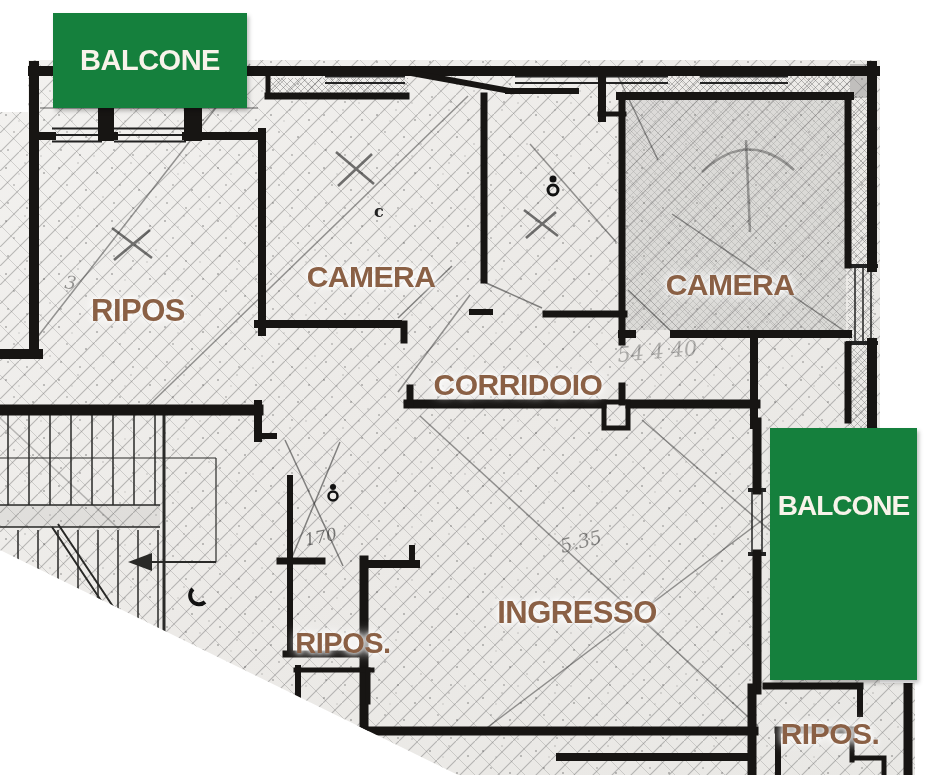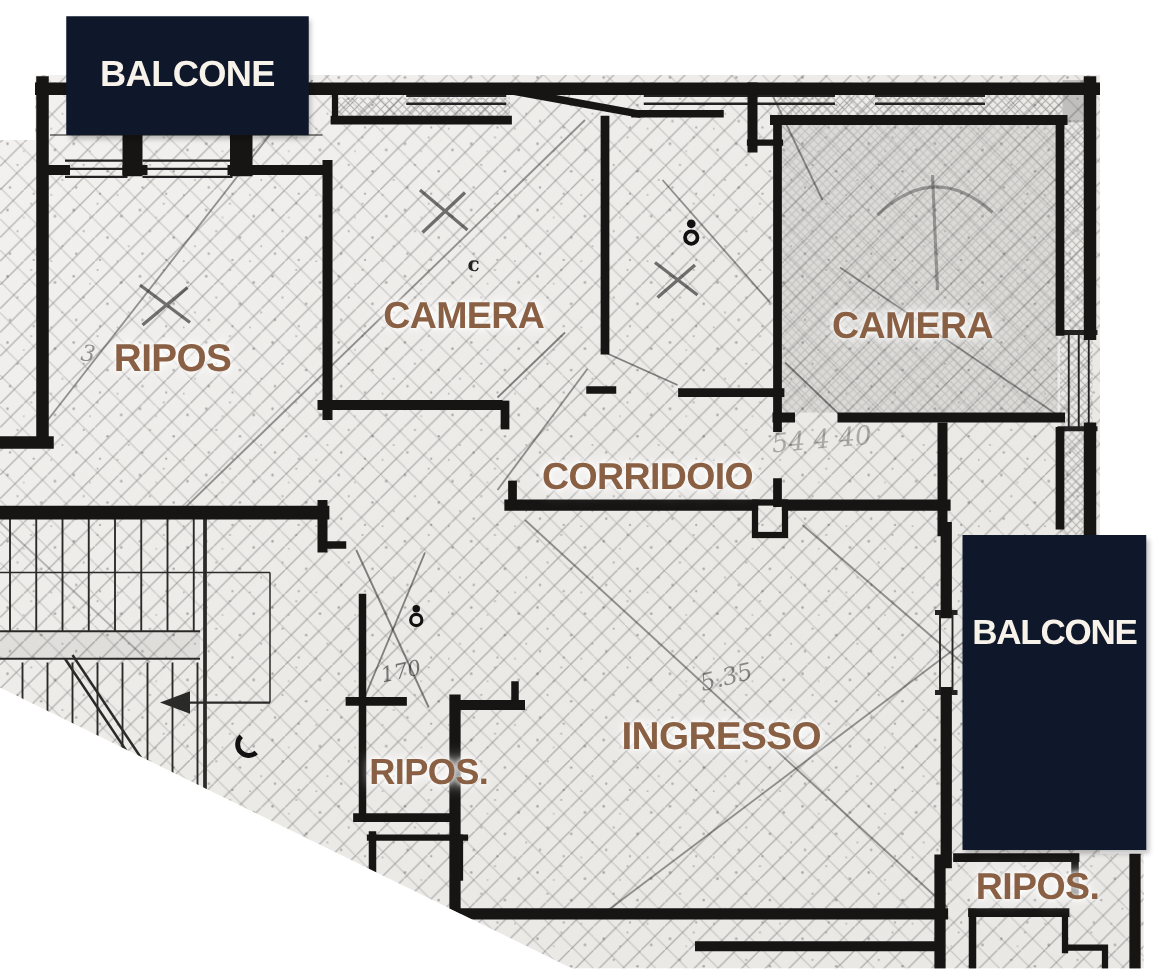--- a/index.html
+++ b/index.html
@@ -5,23 +5,24 @@
   html,body{margin:0;padding:0;background:#ffffff;}
   #canvas{
     position:relative;width:940px;height:775px;overflow:hidden;
     background:#ffffff;font-family:"Liberation Sans",sans-serif;
   }
   #plan-svg{position:absolute;left:0;top:0;}
   .room-label{
     position:absolute;transform:translate(-50%,-50%);
     font-weight:bold;color:#8a6045;white-space:nowrap;letter-spacing:-0.5px;
     text-shadow:0 0 4px #ffffff,0 0 8px rgba(255,255,255,.95),0 0 14px rgba(255,255,255,.8);
+    margin-top:24px;
   }
   .balcony-box{
-    position:absolute;background:#0f172a;color:#f8f3ea;
+    position:absolute;background:#15803d;color:#f8f3ea;
     box-shadow:2px 3px 4px rgba(0,0,0,.25);
     display:flex;align-items:center;justify-content:center;
     font-weight:bold;letter-spacing:-0.5px;
   }
   .balcony-box.right{align-items:flex-start;}
 </style>
 </head>
 <body>
 
 <div id="canvas">
@@ -225,18 +226,18 @@
 <div class="balcony-box" style="left:53px;top:13px;width:194px;height:95px;font-size:29px;">
   <span>BALCONE</span>
 </div>
 <div class="balcony-box right" style="left:770px;top:428px;width:147px;height:252px;font-size:28px;letter-spacing:-1px;">
   <span style="margin-top:62px;">BALCONE</span>
 </div>
 
 <div class="room-label" style="left:138px;top:287px;font-size:31px;">RIPOS</div>
 <div class="room-label" style="left:371px;top:253px;font-size:30px;">CAMERA</div>
 <div class="room-label" style="left:730px;top:261px;font-size:30px;">CAMERA</div>
-<div class="room-label" style="left:518px;top:382px;font-size:30px;">CORRIDOIO</div>
+<div class="room-label" style="left:518px;top:361px;font-size:30px;">CORRIDOIO</div>
 <div class="room-label" style="left:343px;top:619px;font-size:29px;">RIPOS.</div>
 <div class="room-label" style="left:577px;top:589px;font-size:31px;">INGRESSO</div>
 <div class="room-label" style="left:830px;top:710px;font-size:30px;">RIPOS.</div>
 
 </div>
 
 </body></html>

